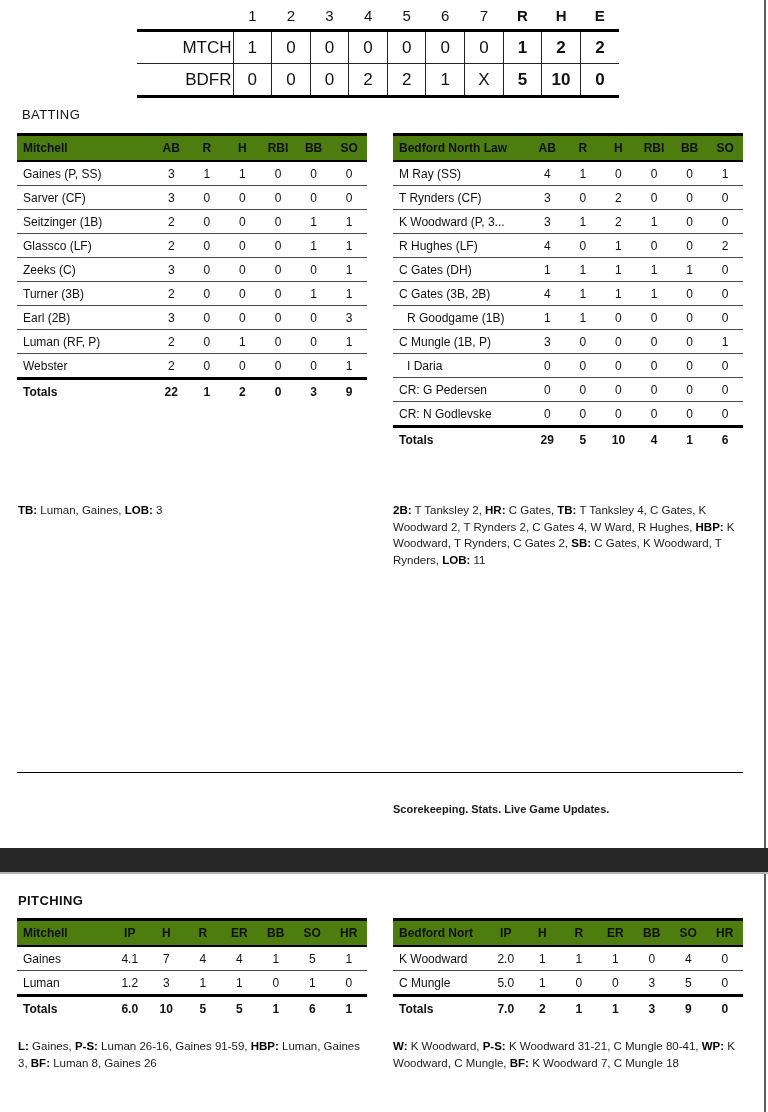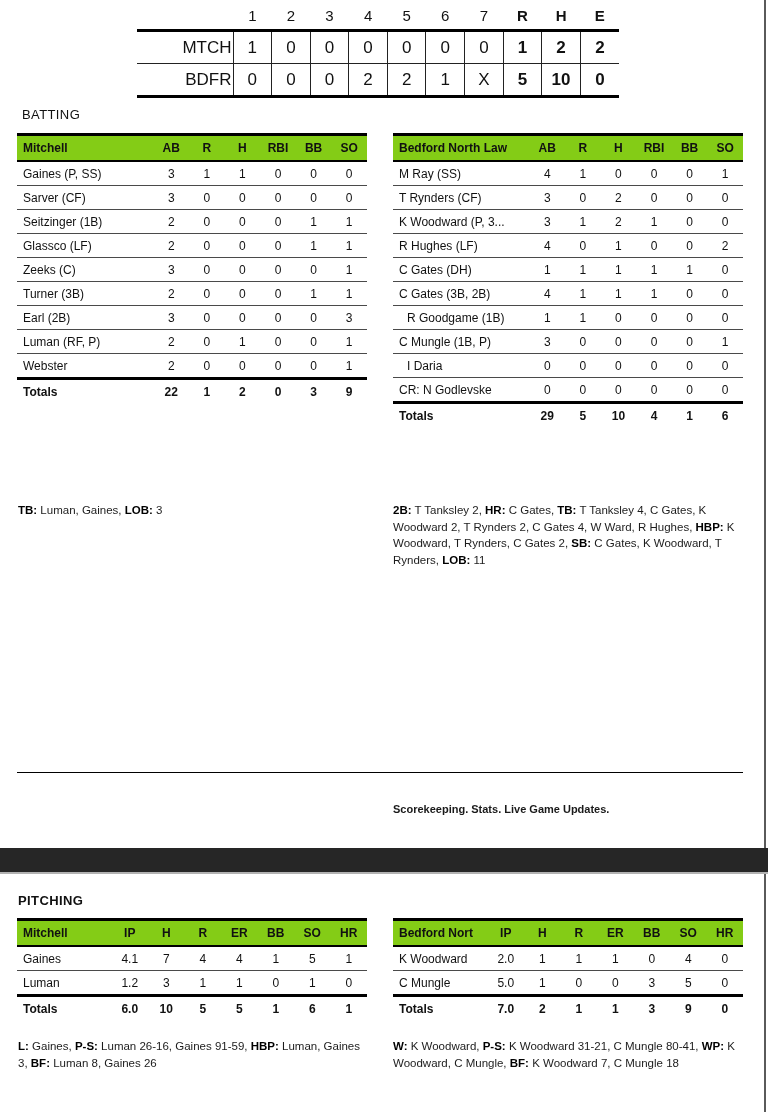--- a/index.html
+++ b/index.html
@@ -30,21 +30,21 @@
   
   .table-slot{position:absolute; width:350px;}
   .slot-bat-left{top:133px; left:17px;}
   .slot-bat-right{top:133px; left:393px;}
   .slot-pitch-left{top:918px; left:17px;}
   .slot-pitch-right{top:918px; left:393px;}
   table.stat-table{border-collapse:collapse; table-layout:fixed; width:100%; font-size:12px; color:#111;}
   .batting col.name{width:39%;}
   .pitching col.name{width:27%;}
   .stat-table th{
-    background:#84cc16; border-top:3px solid #000; border-bottom:2px solid #000;
+    background:#4d7c0f; border-top:3px solid #000; border-bottom:2px solid #000;
     font-weight:700; padding:5px 2px; text-align:center; font-size:12px;
   }
   .stat-table th.name-cell{text-align:left; padding-left:6px; white-space:nowrap; overflow:hidden;}
   .stat-table td{text-align:center; padding:4.5px 2px; border-bottom:1.2px solid #4a4a4a;}
   .stat-table td.name-cell{text-align:left; padding-left:6px; white-space:nowrap; overflow:hidden;}
   .stat-table td.indent{padding-left:14px;}
   .stat-table tr.totals td{font-weight:700; border-top:3px solid #000; border-bottom:none;}
 
   
   .note{position:absolute; font-size:11.5px; line-height:1.45; color:#1c1c1c;margin-top:17px;}
@@ -345,20 +345,29 @@
           <tr>
             <td class="name-cell indent">I Daria</td>
             <td>0</td>
             <td>0</td>
             <td>0</td>
             <td>0</td>
             <td>0</td>
             <td>0</td>
           </tr>
           <tr>
+            <td class="name-cell">CR: G Pedersen</td>
+            <td>0</td>
+            <td>0</td>
+            <td>0</td>
+            <td>0</td>
+            <td>0</td>
+            <td>0</td>
+          </tr>
+          <tr>
             <td class="name-cell">CR: N Godlevske</td>
             <td>0</td>
             <td>0</td>
             <td>0</td>
             <td>0</td>
             <td>0</td>
             <td>0</td>
           </tr>
           <tr class="totals">
             <td class="name-cell">Totals</td>

